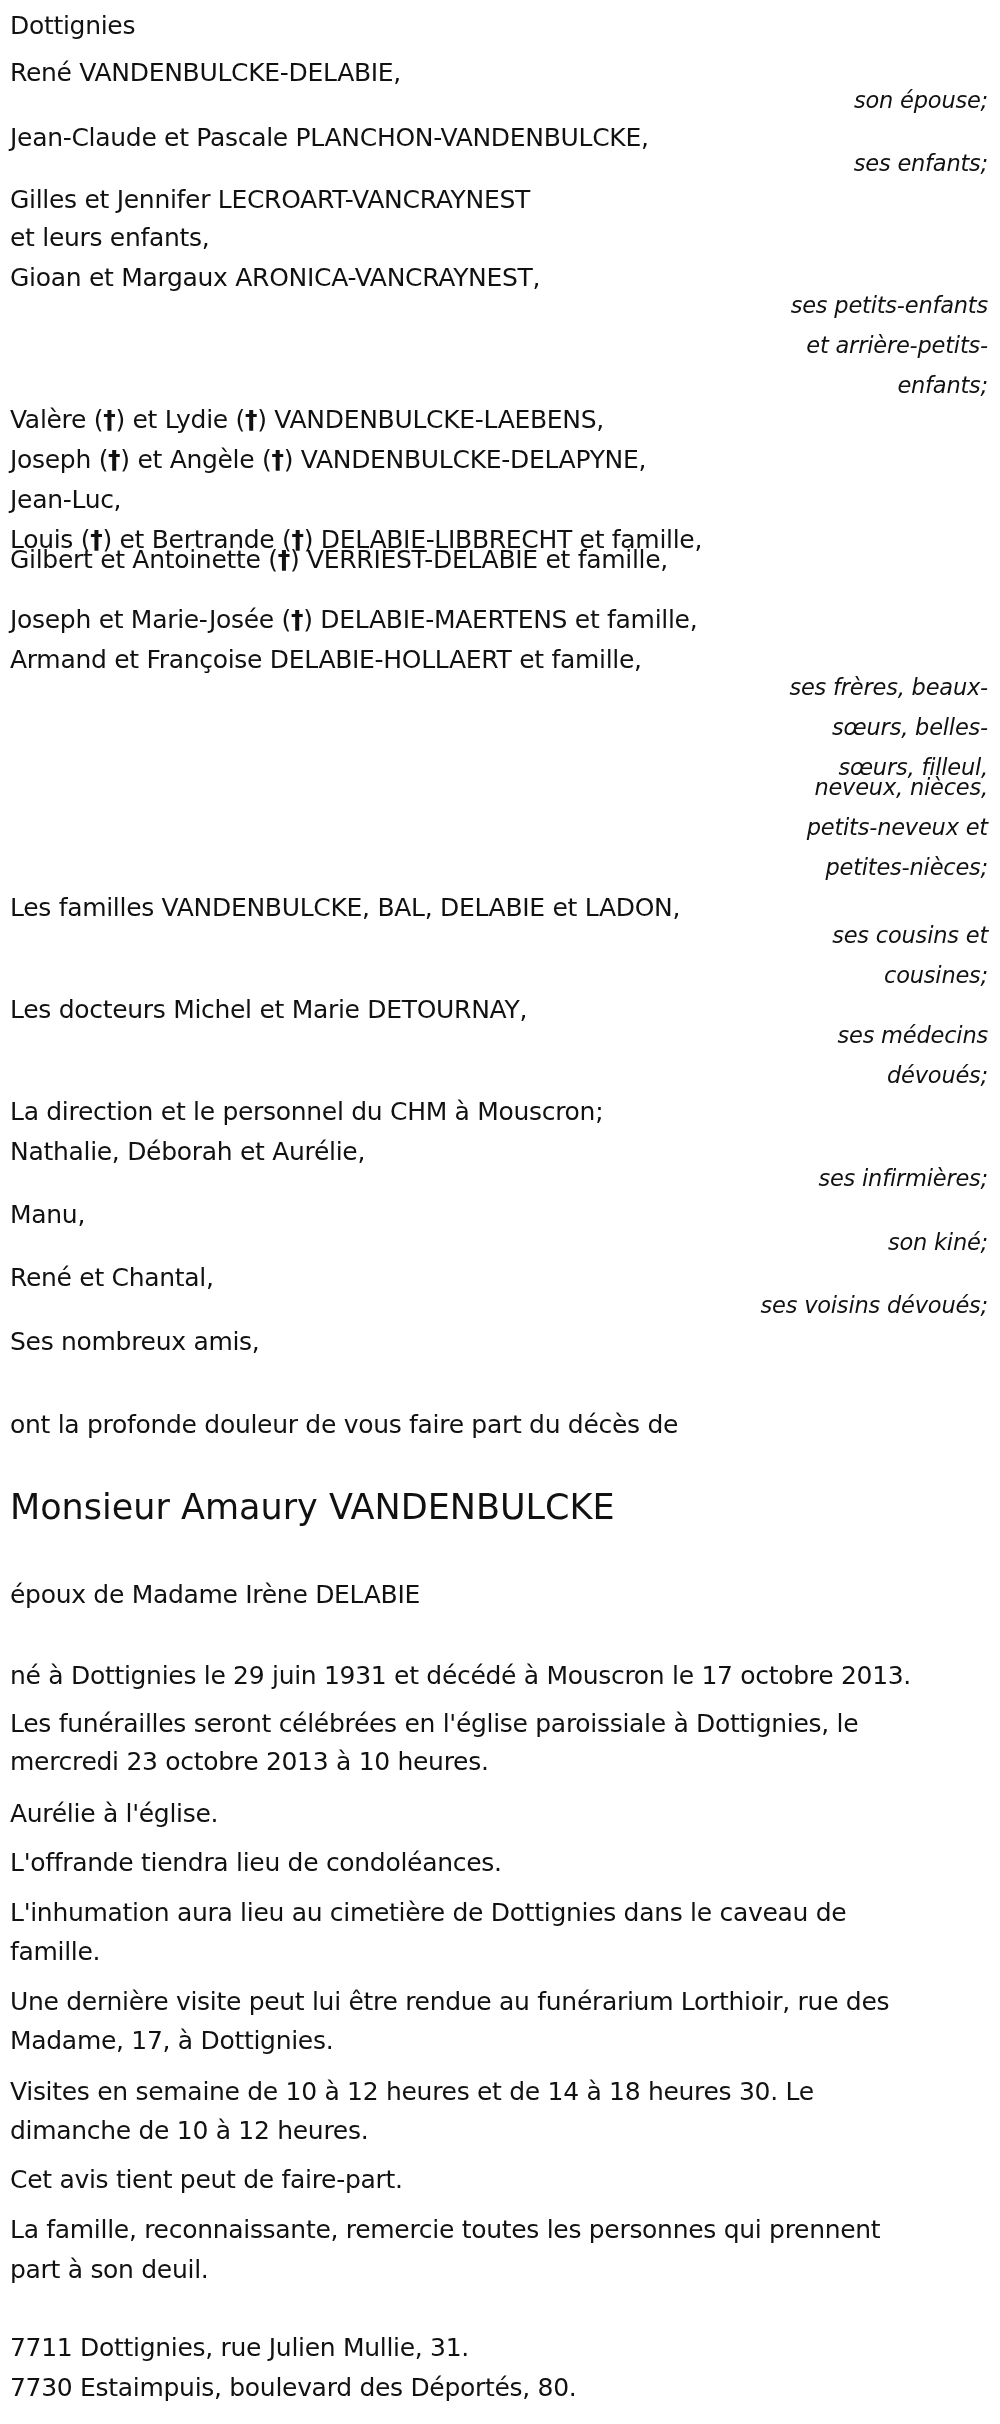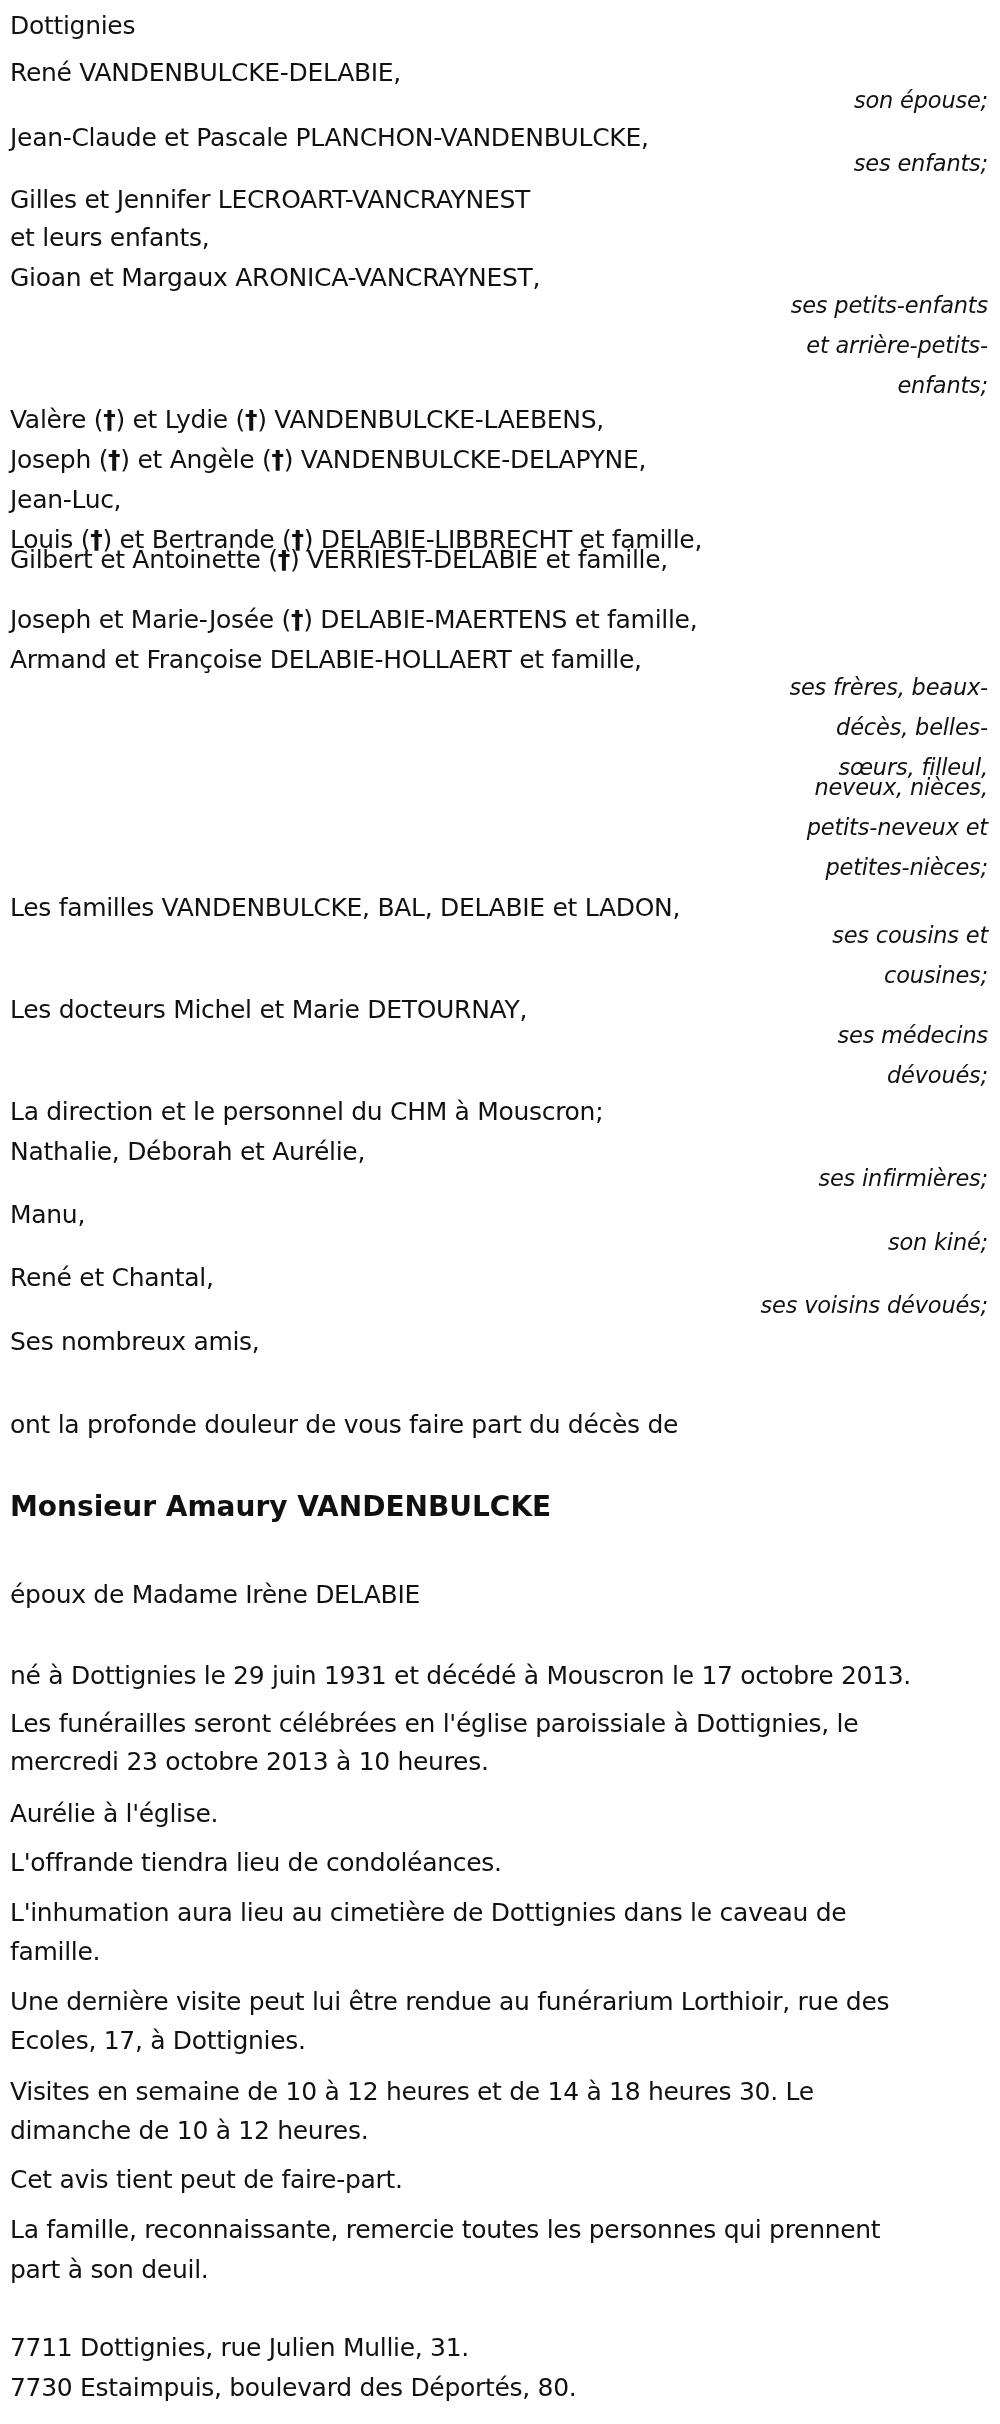--- a/index.html
+++ b/index.html
@@ -3,21 +3,21 @@
 <meta charset="utf-8">
 <style>
   html, body { margin: 0; padding: 0; background: #ffffff; }
   body { width: 1000px; height: 2424px; position: relative; overflow: hidden;
          font-family: "DejaVu Sans", sans-serif; color: #111111; }
   .t { position: absolute; left: 10px; font-size: 25px; line-height: 40px; white-space: nowrap;
        letter-spacing: -0.3px; }
   .r { position: absolute; right: 12px; font-size: 22.5px; line-height: 40px; font-style: italic;
        text-align: right; white-space: nowrap; letter-spacing: -0.2px; }
   .cross { font-weight: bold; }
-  .heading { position: absolute; left: 10px; font-size: 28px; font-weight: bold; line-height: 48px;
+  .heading { position: absolute; left: 10px; font-size: 35px; font-weight: normal; line-height: 48px;
              white-space: nowrap; letter-spacing: 0px; }
 </style>
 </head>
 <body>
 
 <div class="t" style="top:6px">Dottignies</div>
 
 <div class="t" style="top:53px">René VANDENBULCKE-DELABIE,</div>
 <div class="t" style="top:118px">Jean-Claude et Pascale PLANCHON-VANDENBULCKE,</div>
 <div class="t" style="top:180px">Gilles et Jennifer LECROART-VANCRAYNEST</div>
@@ -40,21 +40,21 @@
 <div class="t" style="top:1258px">René et Chantal,</div>
 <div class="t" style="top:1322px">Ses nombreux amis,</div>
 
 <div class="r" style="top:80px">son épouse;</div>
 <div class="r" style="top:143px">ses enfants;</div>
 <div class="r" style="top:285px">ses petits-enfants</div>
 <div class="r" style="top:325px">et arrière-petits-</div>
 <div class="r" style="top:365px">enfants;</div>
 
 <div class="r" style="top:667px">ses frères, beaux-</div>
-<div class="r" style="top:707px">décès, belles-</div>
+<div class="r" style="top:707px">sœurs, belles-</div>
 <div class="r" style="top:747px">sœurs, filleul,</div>
 <div class="r" style="top:767px">neveux, nièces,</div>
 <div class="r" style="top:807px">petits-neveux et</div>
 <div class="r" style="top:847px">petites-nièces;</div>
 
 <div class="r" style="top:915px">ses cousins et</div>
 <div class="r" style="top:955px">cousines;</div>
 <div class="r" style="top:1015px">ses médecins</div>
 <div class="r" style="top:1055px">dévoués;</div>
 <div class="r" style="top:1158px">ses infirmières;</div>
@@ -68,21 +68,21 @@
 <div class="t" style="top:1575px">époux de Madame Irène DELABIE</div>
 
 <div class="t" style="top:1656px">né à Dottignies le 29 juin 1931 et décédé à Mouscron le 17 octobre 2013.</div>
 <div class="t" style="top:1704px">Les funérailles seront célébrées en l'église paroissiale à Dottignies, le</div>
 <div class="t" style="top:1742px">mercredi 23 octobre 2013 à 10 heures.</div>
 <div class="t" style="top:1794px">Aurélie à l'église.</div>
 <div class="t" style="top:1843px">L'offrande tiendra lieu de condoléances.</div>
 <div class="t" style="top:1893px">L'inhumation aura lieu au cimetière de Dottignies dans le caveau de</div>
 <div class="t" style="top:1932px">famille.</div>
 <div class="t" style="top:1982px">Une dernière visite peut lui être rendue au funérarium Lorthioir, rue des</div>
-<div class="t" style="top:2021px">Ecoles, 17, à Dottignies.</div>
+<div class="t" style="top:2021px">Madame, 17, à Dottignies.</div>
 <div class="t" style="top:2072px">Visites en semaine de 10 à 12 heures et de 14 à 18 heures 30. Le</div>
 <div class="t" style="top:2111px">dimanche de 10 à 12 heures.</div>
 <div class="t" style="top:2160px">Cet avis tient peut de faire-part.</div>
 <div class="t" style="top:2210px">La famille, reconnaissante, remercie toutes les personnes qui prennent</div>
 <div class="t" style="top:2250px">part à son deuil.</div>
 
 <div class="t" style="top:2328px">7711 Dottignies, rue Julien Mullie, 31.</div>
 <div class="t" style="top:2368px">7730 Estaimpuis, boulevard des Déportés, 80.</div>
 
 </body></html>

